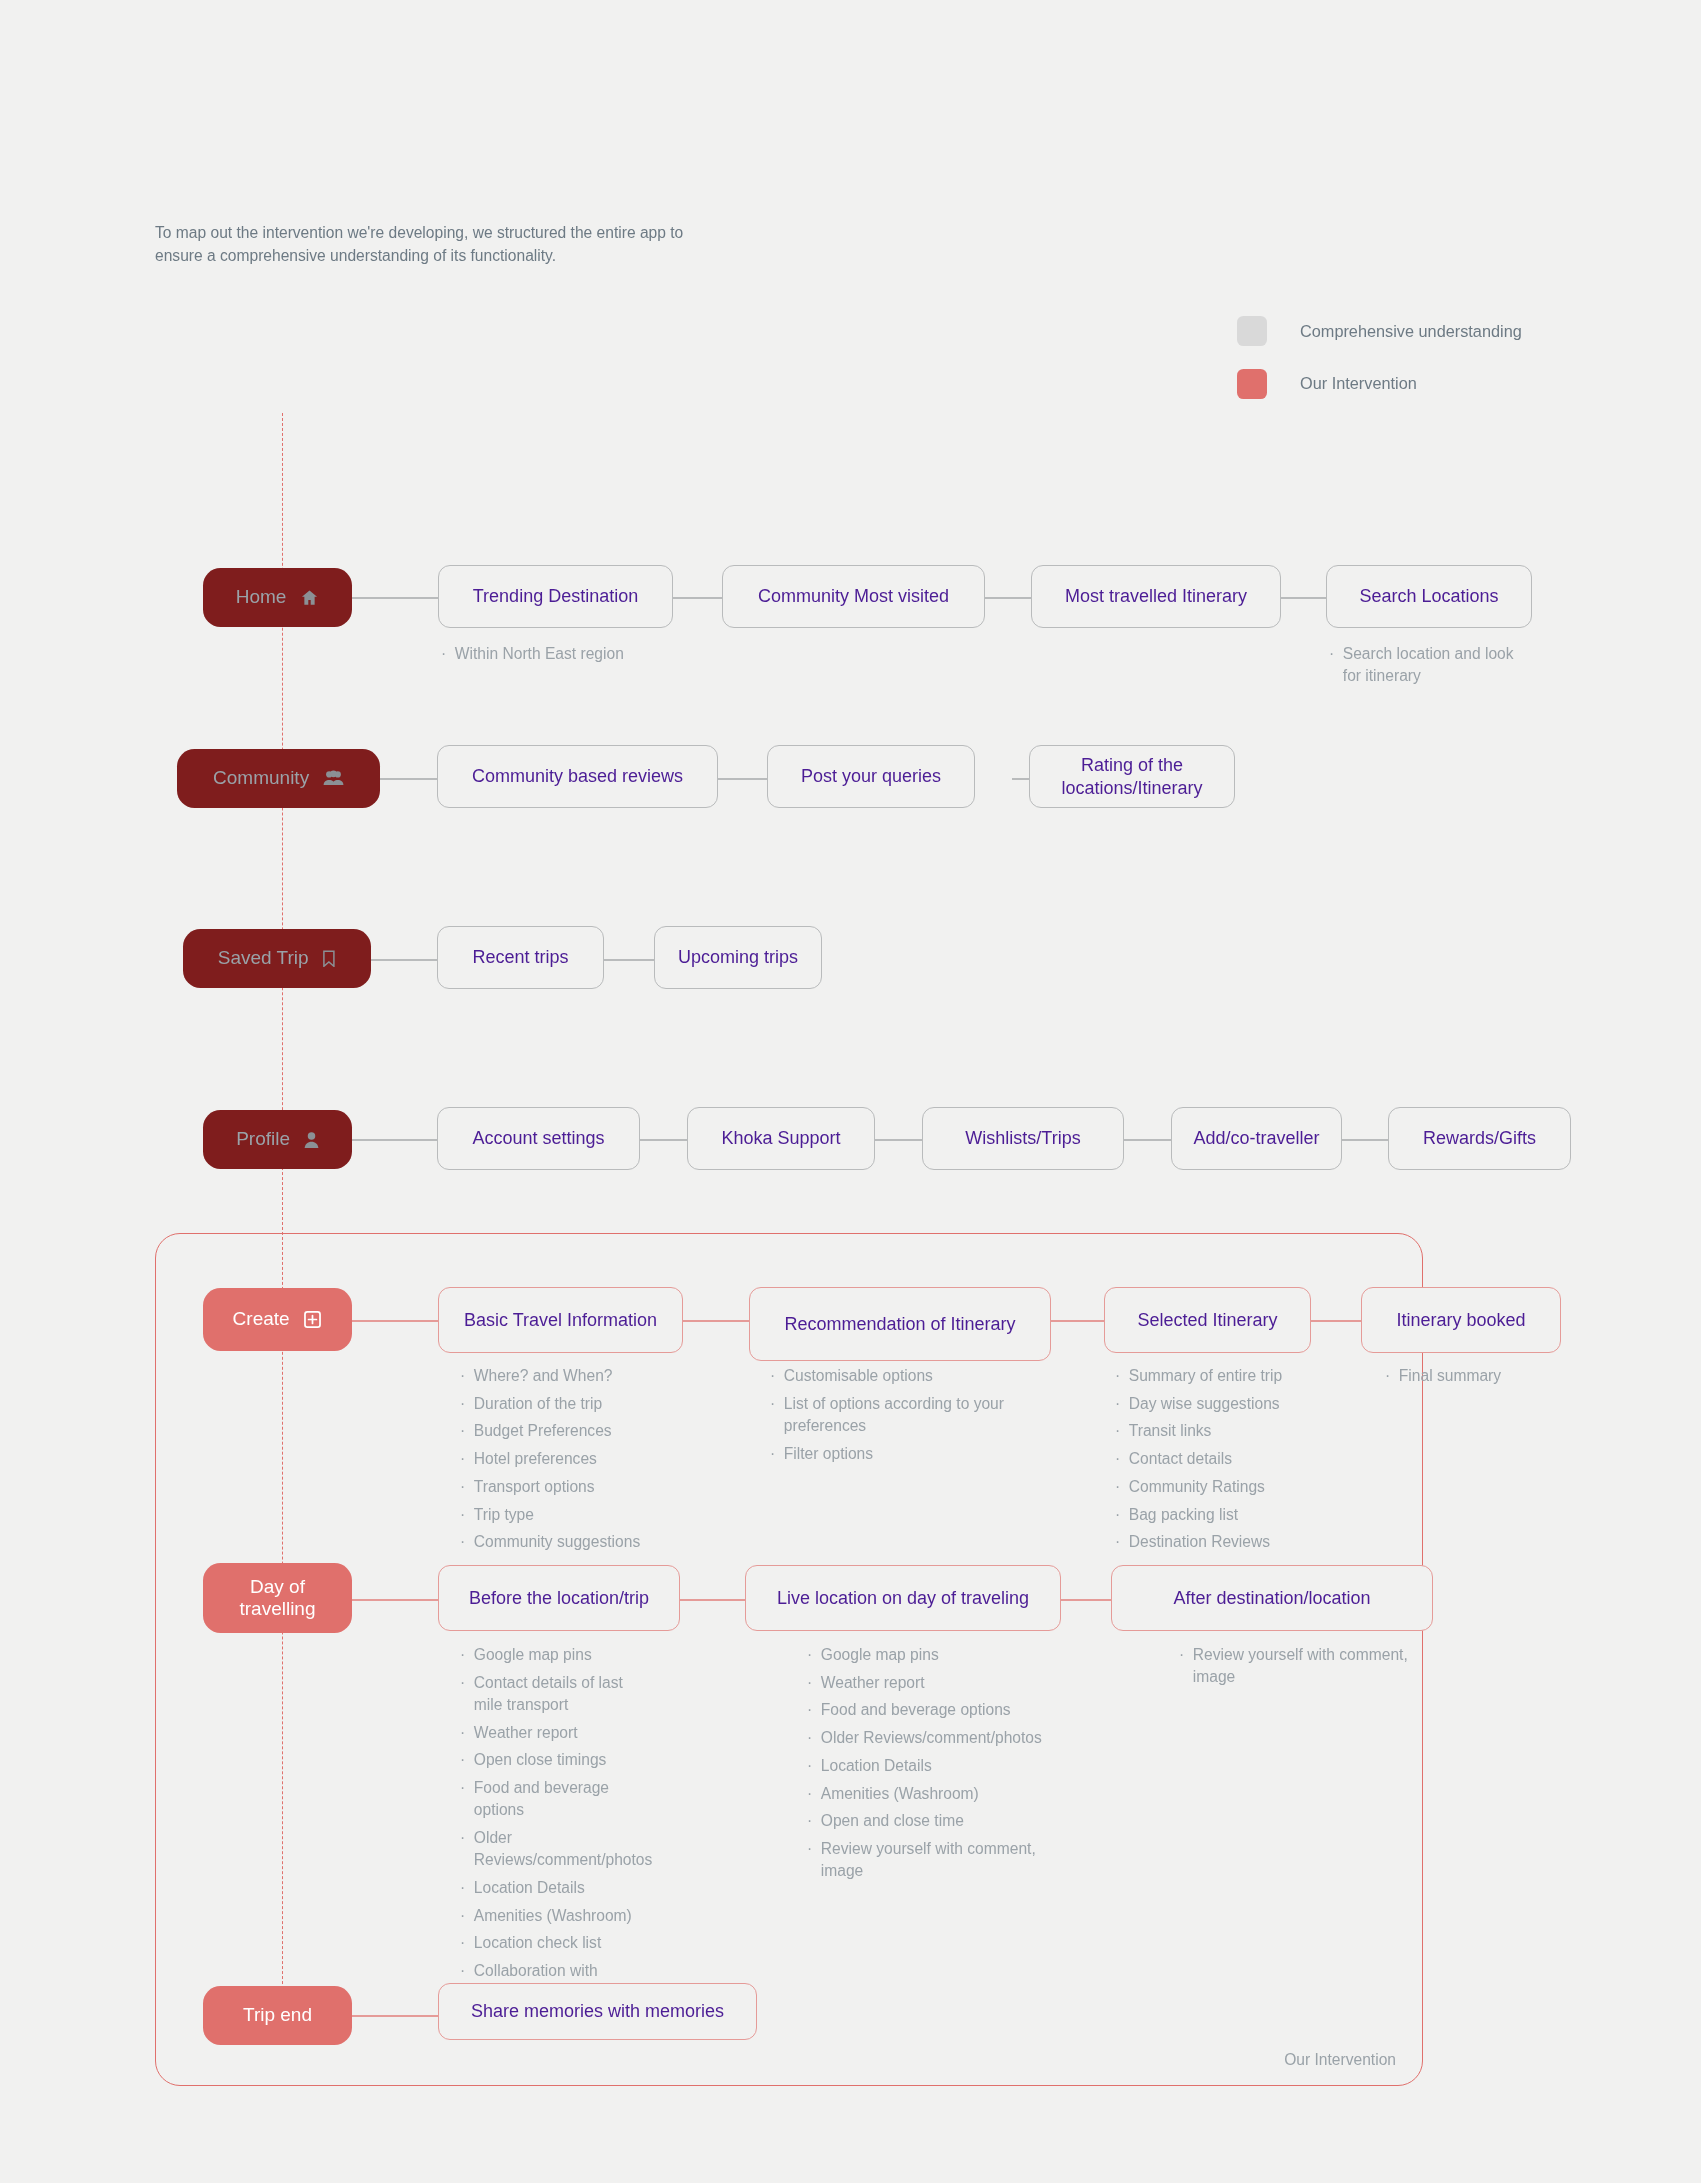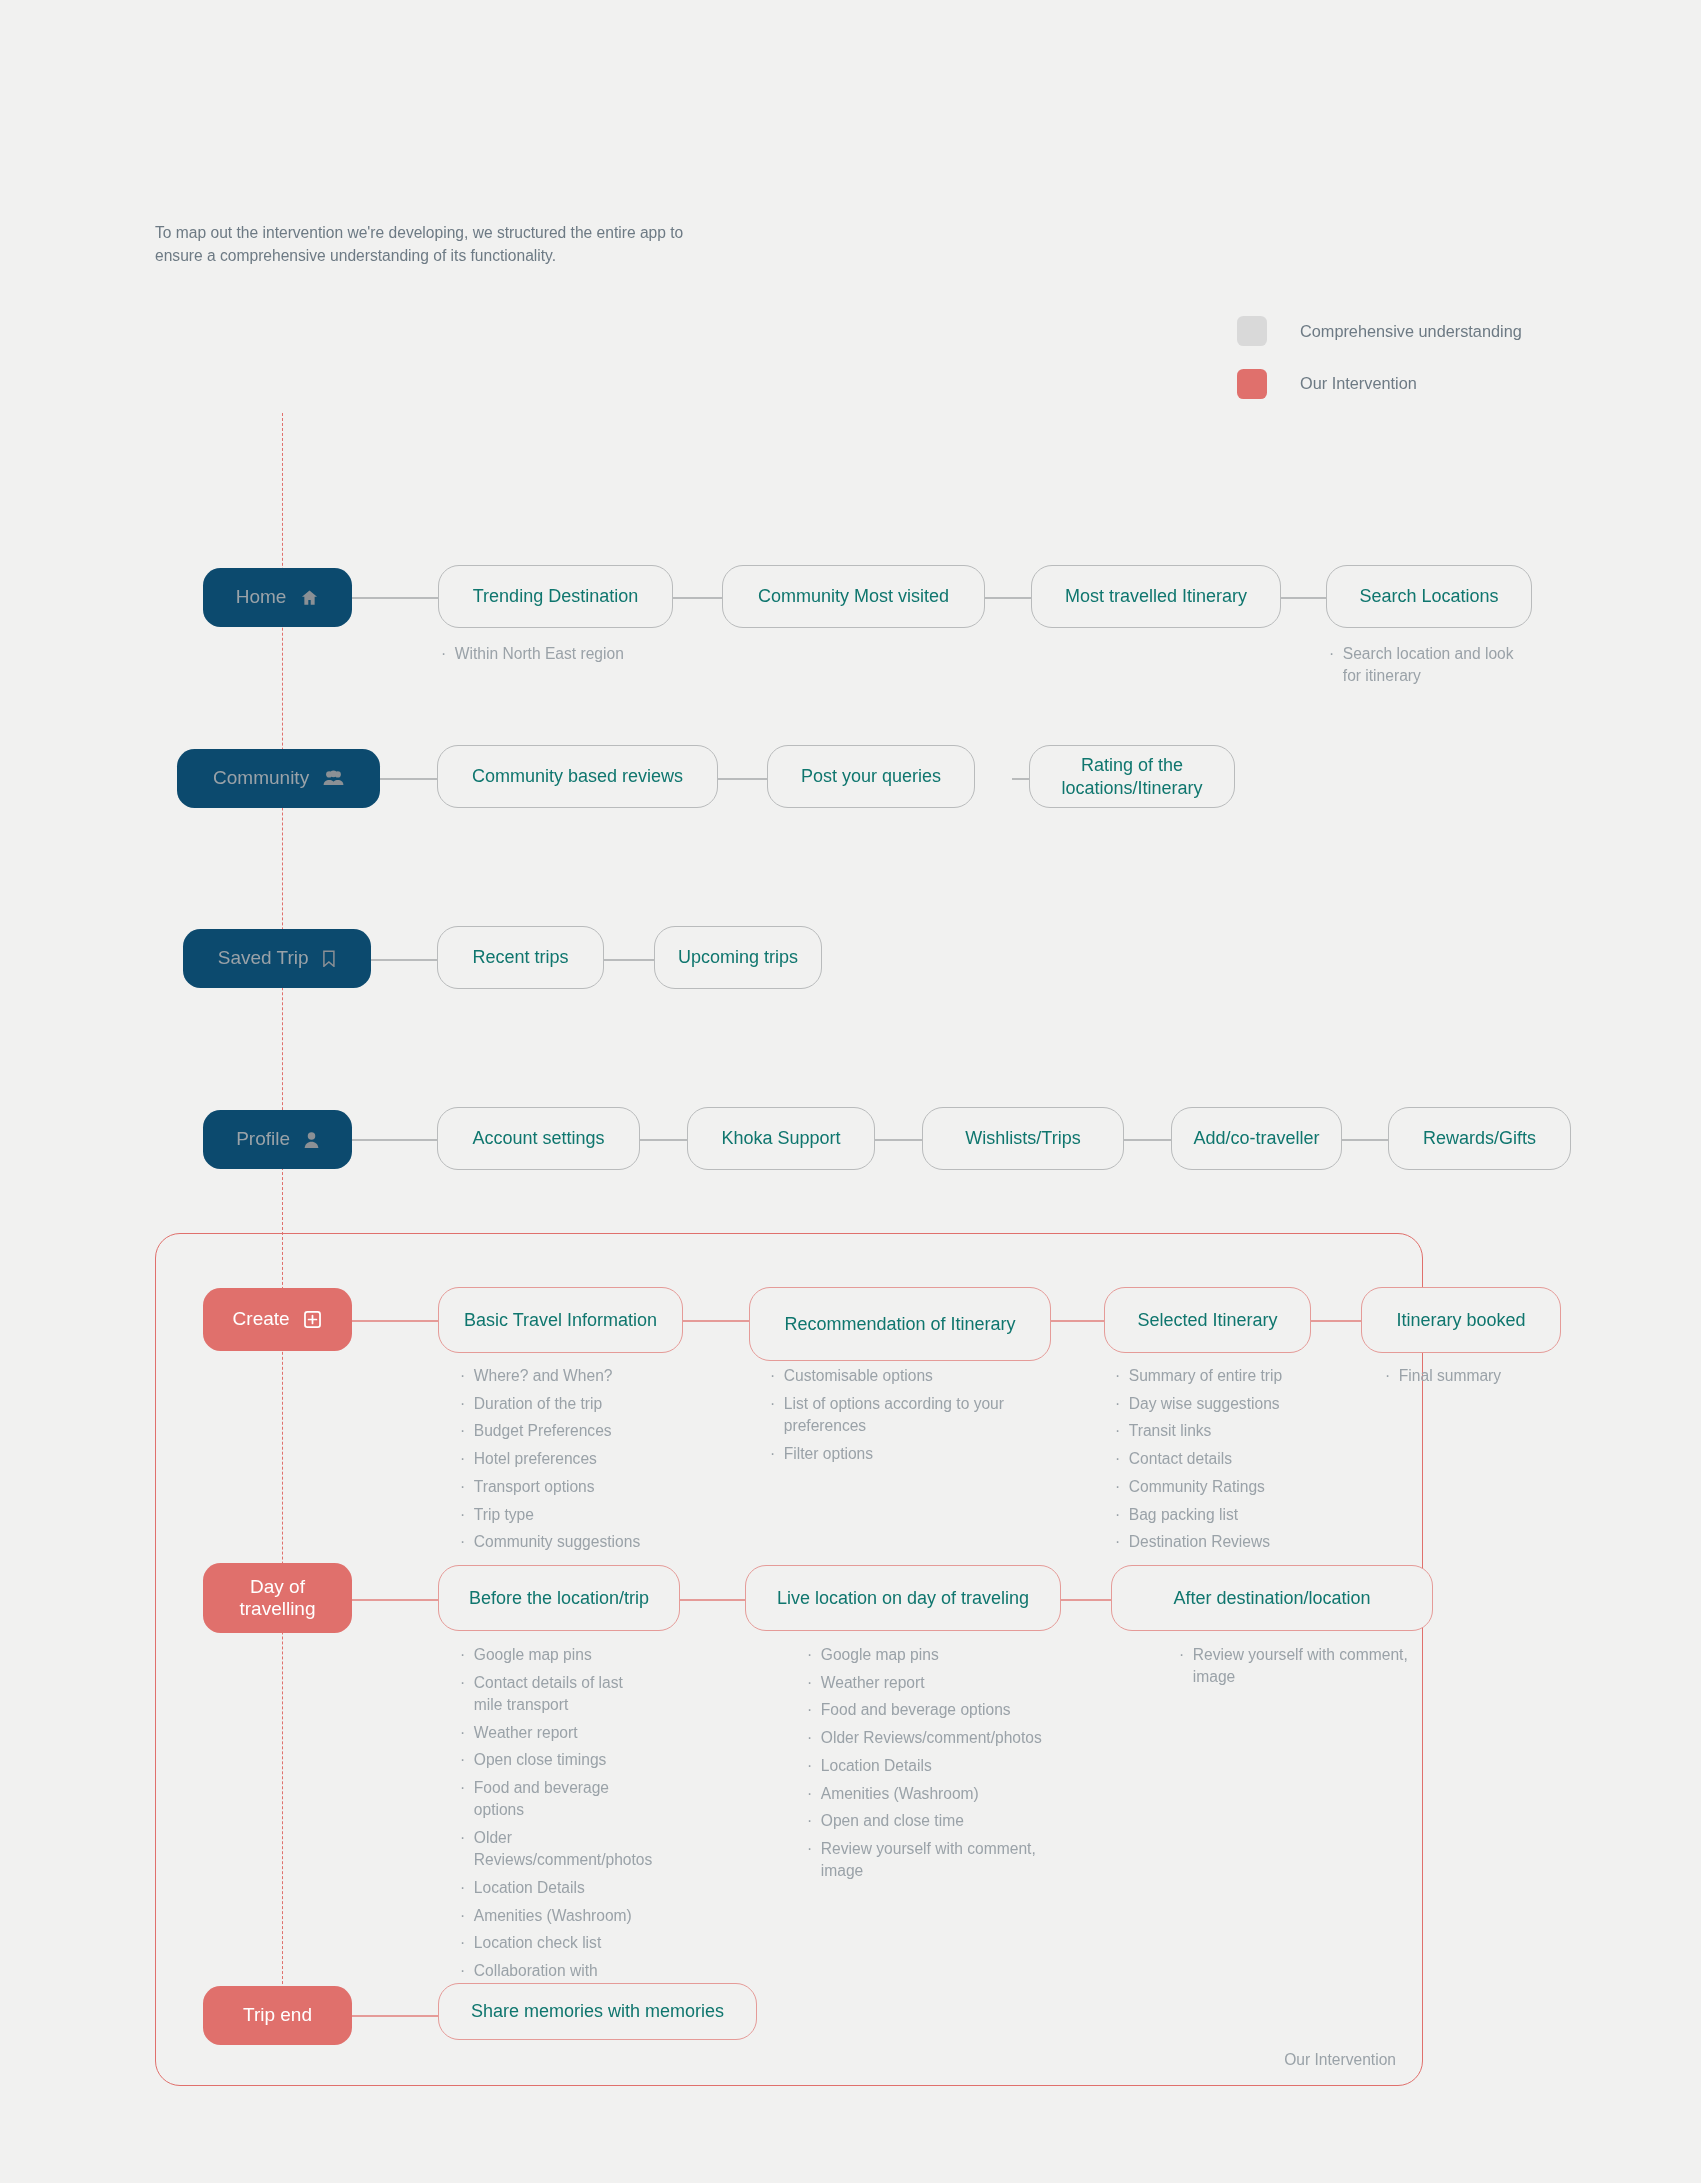--- a/index.html
+++ b/index.html
@@ -48,30 +48,30 @@
 
   .pill {
     position:absolute;
     display:flex; align-items:center; justify-content:center; gap:13.8px;
     border-radius:17.5px;
     font-size:19px;
     padding:0 17.5px;
     text-align:center;
     line-height:1.18;
   }
-  .pill.grey { background:#0c4a6e; color:#9aa2a8; }
+  .pill.grey { background:#7f1d1d; color:#9aa2a8; }
   .pill.red  { background:#e0706c; color:#ffffff; }
 
   .node {
     position:absolute;
     display:flex; align-items:center; justify-content:center;
-    border-radius:21px;
+    border-radius:12px;
     background:#f1f1f0;
     font-size:18px;
-    color:#0f766e;
+    color:#4c1d95;
     text-align:center;
     line-height:1.25;
     padding:0 12.5px;
   }
   .node.grey { border:1.9px solid #b9bbbc; }
   .node.red  { border:1.9px solid #e59b98; }
 
   .conn { position:absolute; height:1.9px; }
   .conn.grey { background:#b9bbbc; }
   .conn.red  { background:#e59b98; }

